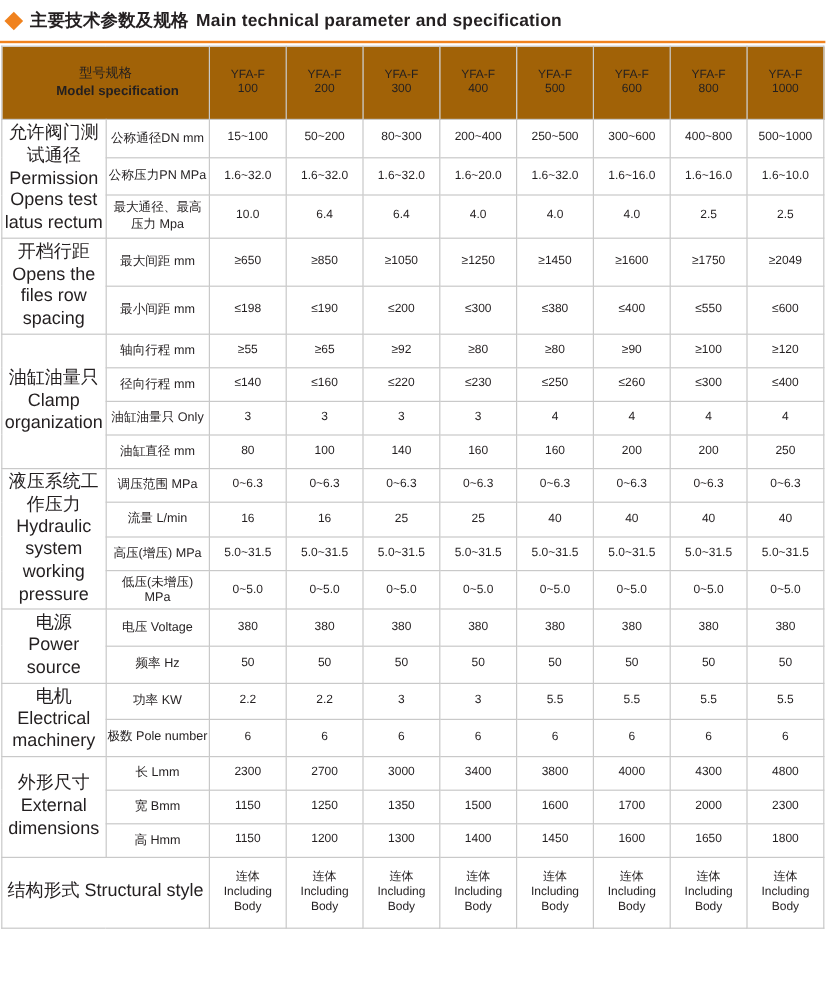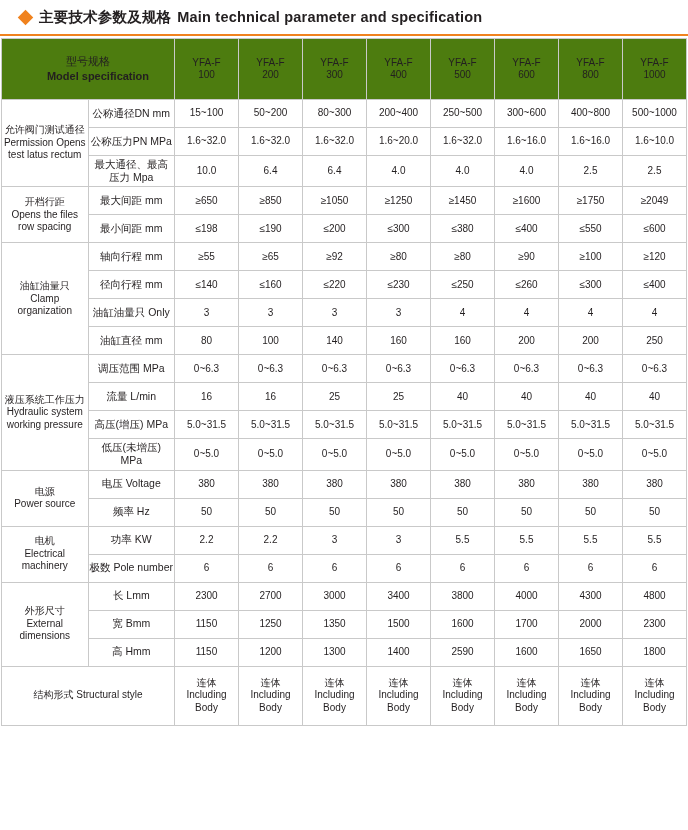--- a/index.html
+++ b/index.html
@@ -17,21 +17,21 @@
   .page {
     width: 688px;
     height: 830px;
     position: relative;
   }
   
   .title-bar {
     display: flex;
     align-items: center;
     height: 34px;
-    padding-left: 20px;
+    padding-left: 6px;
     box-sizing: border-box;
   }
   .diamond {
     width: 11px;
     height: 11px;
     background: #f0821e;
     transform: rotate(45deg);
     margin-right: 8px;
     flex: none;
   }
@@ -59,37 +59,37 @@
   table.spec td, table.spec th {
     border: 1px solid #c9c9c9;
     text-align: center;
     vertical-align: middle;
     padding: 2px 1px;
     line-height: 1.25;
     font-weight: normal;
     color: #231f20;
   }
   thead th {
-    background: #4d7c0f;
+    background: #a16207;
     color: #ffffff;
     border: 1px solid #f0821e;
     font-size: 11px;
     font-weight: bold;
     height: 56px;
   }
   thead th.model-head {
     line-height: 1.4;
   }
   thead th .en {
     font-weight: bold;
     padding-left: 20px;
   }
   .grp {
     width: 102px;
-    font-size: 10px;
+    font-size: 15px;
     line-height: 1.35;
   }
   .param {
     width: 96px;
     text-align: center;
     font-size: 10.5px;
   }
   .val {
     width: 61px;
     font-size: 10px;
@@ -428,21 +428,21 @@
           <td class="val">2300</td>
         </tr>
         <tr class="rowh">
           <td class="param">
             <div>高 Hmm</div>
           </td>
           <td class="val">1150</td>
           <td class="val">1200</td>
           <td class="val">1300</td>
           <td class="val">1400</td>
-          <td class="val">2590</td>
+          <td class="val">1450</td>
           <td class="val">1600</td>
           <td class="val">1650</td>
           <td class="val">1800</td>
         </tr>
         <tr class="struct-row">
           <td colspan="2" class="grp">结构形式 Structural style</td>
           <td class="val">
             <div>连体</div>
             <div>Including</div>
             <div>Body</div>

